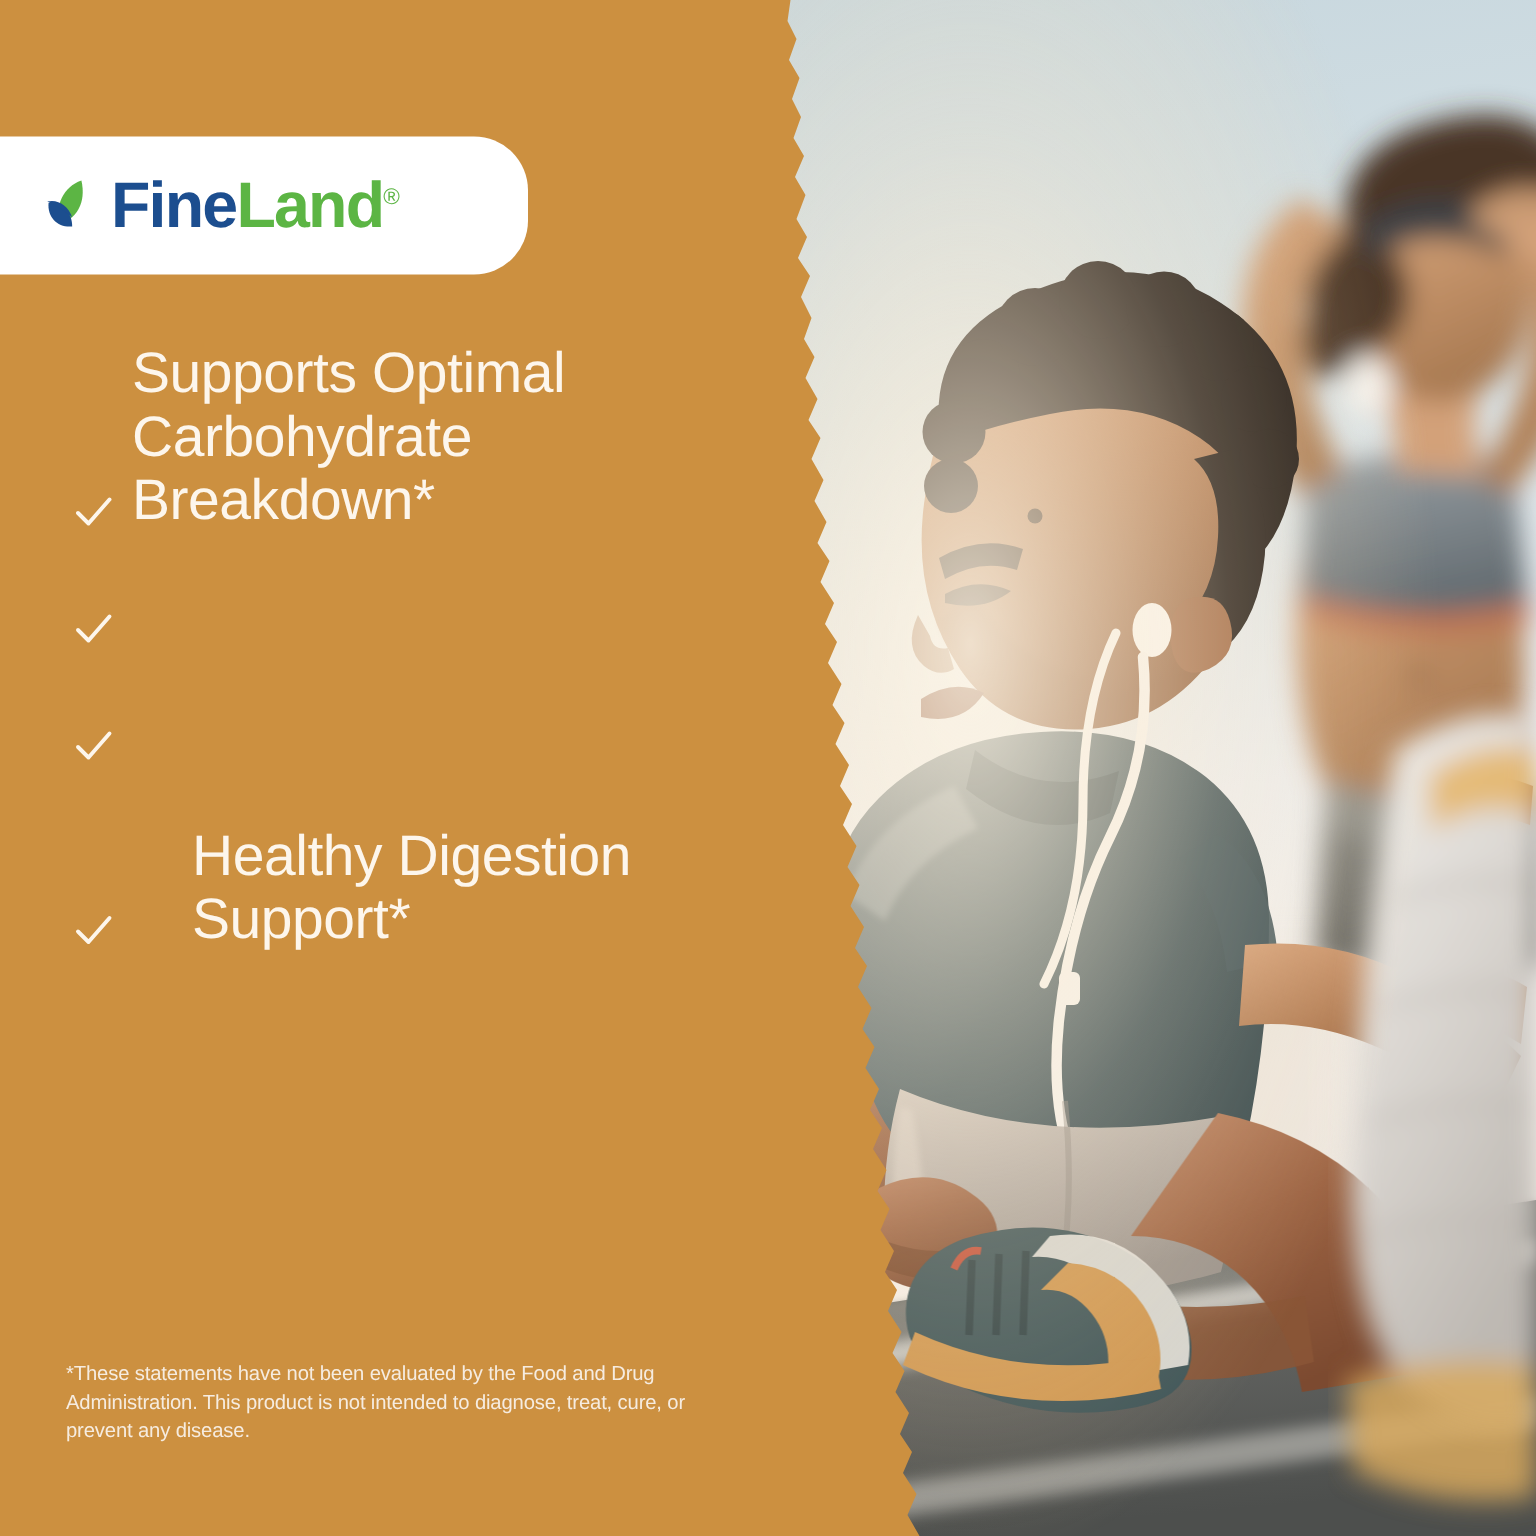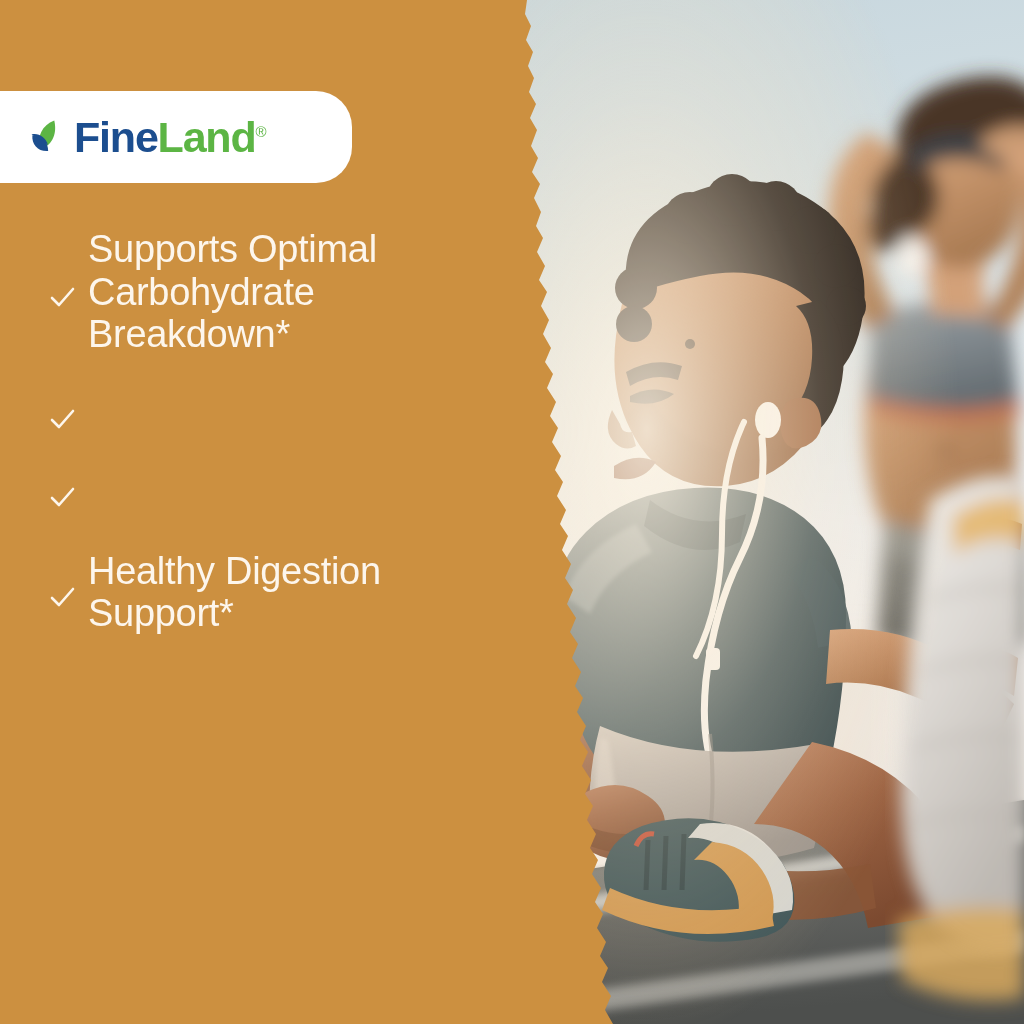--- a/index.html
+++ b/index.html
@@ -82,24 +82,24 @@
 
   
   #benefits {
     position: absolute;
     left: 48px;
     top: 228px;
     width: 470px;
   }
   .benefit {
     display: flex;
-    align-items: center;
+    align-items: flex-end;
     margin-bottom: 38px;
   }
-  .benefit:last-child { margin-bottom: 0; }
+  .benefit:last-child { margin-bottom: 0; gap: 40px; }
   .check-icon {
     flex: 0 0 auto;
     width: 28px;
     height: 28px;
     margin-top: 12px;
     margin-right: 12px;
   }
   .benefit-text {
     color: #fdf6ec;
     font-family: "Liberation Sans", sans-serif;
@@ -447,15 +447,16 @@
       <div class="benefit">
         <svg class="check-icon" viewBox="0 0 28 28" xmlns="http://www.w3.org/2000/svg">
           <path d="M4 14 L11 21 L25 5" stroke="#fdf6ec" stroke-width="2.6" fill="none" stroke-linecap="round" stroke-linejoin="round"></path>
         </svg>
         <div class="benefit-text">Healthy Digestion
 Support*</div>
       </div>
 
     </div>
 
+    <div id="disclaimer">*These statements have not been evaluated by the Food and Drug Administration. This product is not intended to diagnose, treat, cure, or prevent any disease.</div>
 
   </div>
 </div>
 
 </body></html>

